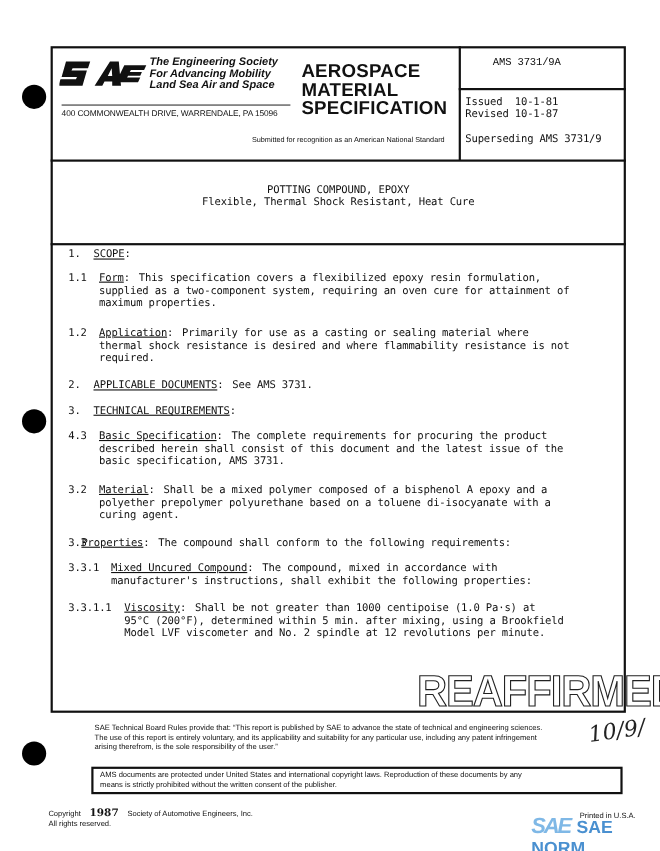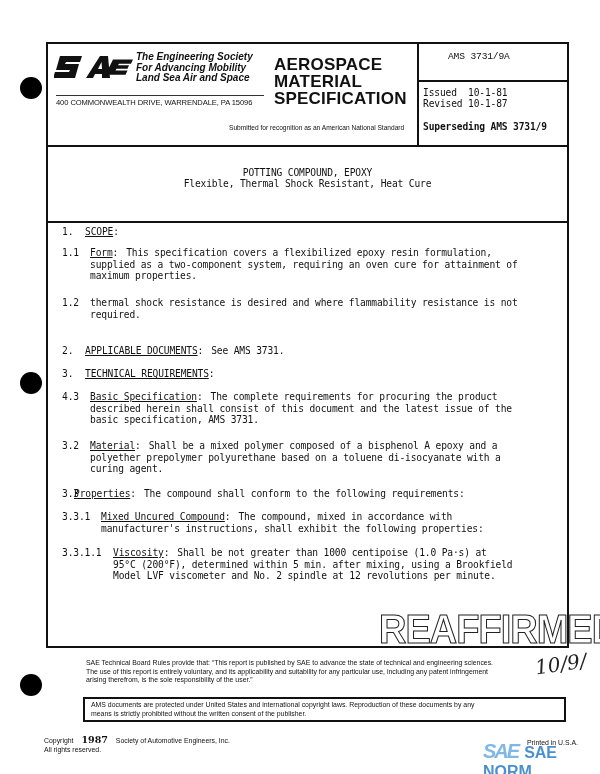--- a/index.html
+++ b/index.html
@@ -58,38 +58,39 @@
 <div class="ams-title sans">
   <div>AEROSPACE</div>
   <div>MATERIAL</div>
   <div>SPECIFICATION</div>
 </div>
 <div class="submitted sans">Submitted for recognition as an American National Standard</div>
 
 <div class="rcell mono" style="left:448px;top:51px;font-family:Liberation Mono, monospace;">AMS 3731/9A</div>
 <div class="rcell mono" style="left:423px;top:87px;white-space:pre;">Issued  10-1-81</div>
 <div class="rcell mono" style="left:423px;top:98px;white-space:pre;">Revised 10-1-87</div>
-<div class="rcell mono" style="left:423px;top:121px;font-weight:bold;">Superseding AMS 3731/9</div>
+<div class="rcell mono" style="left:423px;top:121px;">Superseding AMS 3731/9</div>
 
 <div class="doc-title mono" style="top:167px;">POTTING COMPOUND, EPOXY</div>
 <div class="doc-title mono" style="top:178px;">Flexible, Thermal Shock Resistant, Heat Cure</div>
 
 <div id="body">
     <div class="num mono" style="left: 62px; top: 226px;">1.</div>
     <div class="para mono" style="left: 85px; top: 226px;">
       <div><span class="u">SCOPE</span><span>:</span></div>
     </div>
     <div class="num mono" style="left: 62px; top: 247px;">1.1</div>
     <div class="para mono" style="left: 90px; top: 247px;">
       <div><span class="u">Form</span><span>:</span><span style="margin-left: 8px;">This specification covers a flexibilized epoxy resin formulation,</span></div>
       <div>supplied as a two-component system, requiring an oven cure for attainment of</div>
       <div>maximum properties.</div>
     </div>
     <div class="num mono" style="left: 62px; top: 297px;">1.2</div>
     <div class="para mono" style="left: 90px; top: 297px;">
+      <div><span class="u">Application</span><span>:</span><span style="margin-left: 8px;">Primarily for use as a casting or sealing material where</span></div>
       <div>thermal shock resistance is desired and where flammability resistance is not</div>
       <div>required.</div>
     </div>
     <div class="num mono" style="left: 62px; top: 345px;">2.</div>
     <div class="para mono" style="left: 85px; top: 345px;">
       <div><span class="u">APPLICABLE DOCUMENTS</span><span>:</span><span style="margin-left: 8px;">See AMS 3731.</span></div>
     </div>
     <div class="num mono" style="left: 62px; top: 368px;">3.</div>
     <div class="para mono" style="left: 85px; top: 368px;">
       <div><span class="u">TECHNICAL REQUIREMENTS</span><span>:</span></div>

